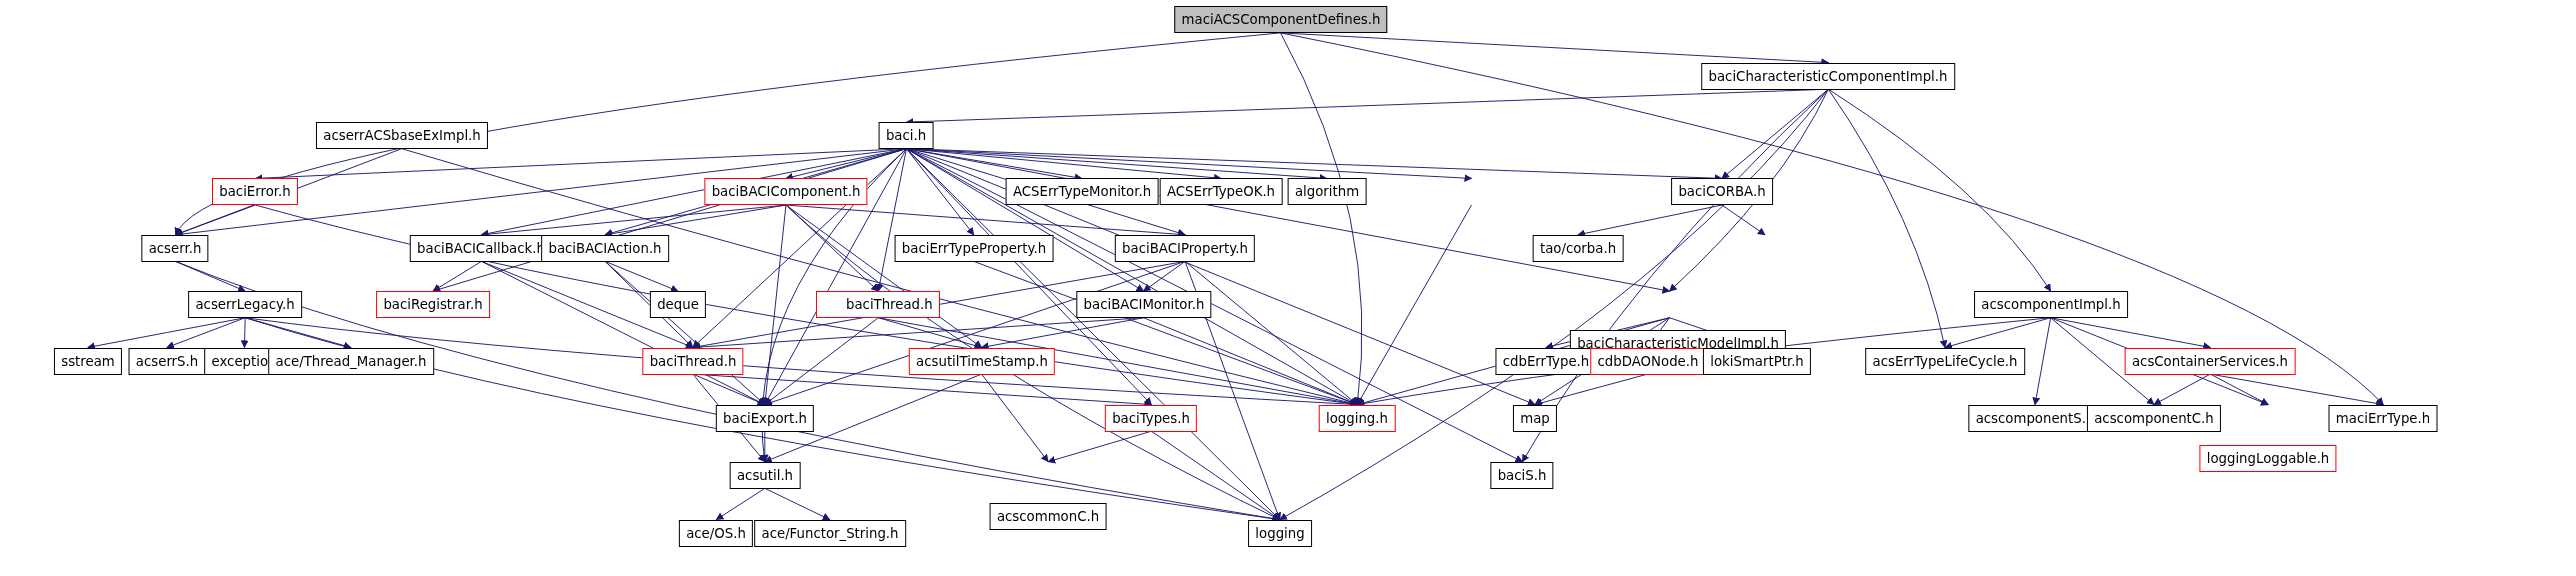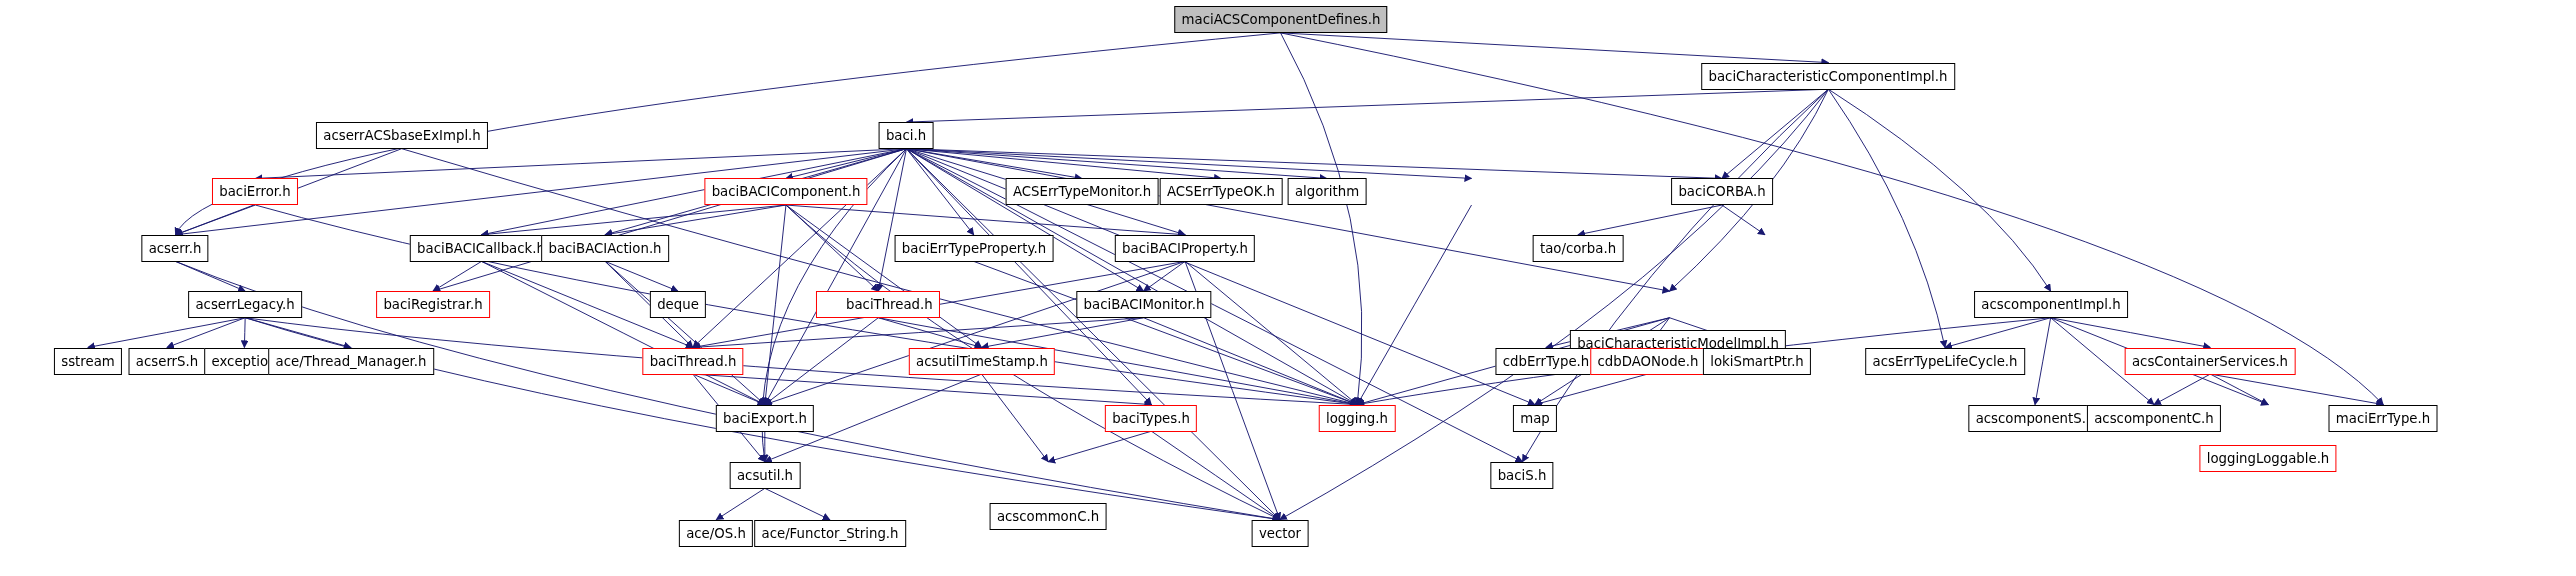--- a/index.html
+++ b/index.html
@@ -175,15 +175,15 @@
     <div class="node" style="left: 1535px; top: 405px;">map</div>
     <div class="node" style="left: 2035px; top: 405px;">acscomponentS.h</div>
     <div class="node" style="left: 2154px; top: 405px;">acscomponentC.h</div>
     <div class="node truncated" style="left: 2268px; top: 405px; margin-top: 40px;">loggingLoggable.h</div>
     <div class="node" style="left: 2383px; top: 405px;">maciErrType.h</div>
     <div class="node" style="left: 765px; top: 462px;">acsutil.h</div>
     <div class="node" style="left: 1048px; top: 460px; margin-top: 43px;">acscommonC.h</div>
     <div class="node" style="left: 1522px; top: 462px;">baciS.h</div>
     <div class="node" style="left: 716px; top: 520px;">ace/OS.h</div>
     <div class="node" style="left: 830px; top: 520px;">ace/Functor_String.h</div>
-    <div class="node" style="left: 1280px; top: 520px;">vector</div>
+    <div class="node" style="left: 1280px; top: 520px;">logging</div>
   </div>
 
 
 </body></html>

